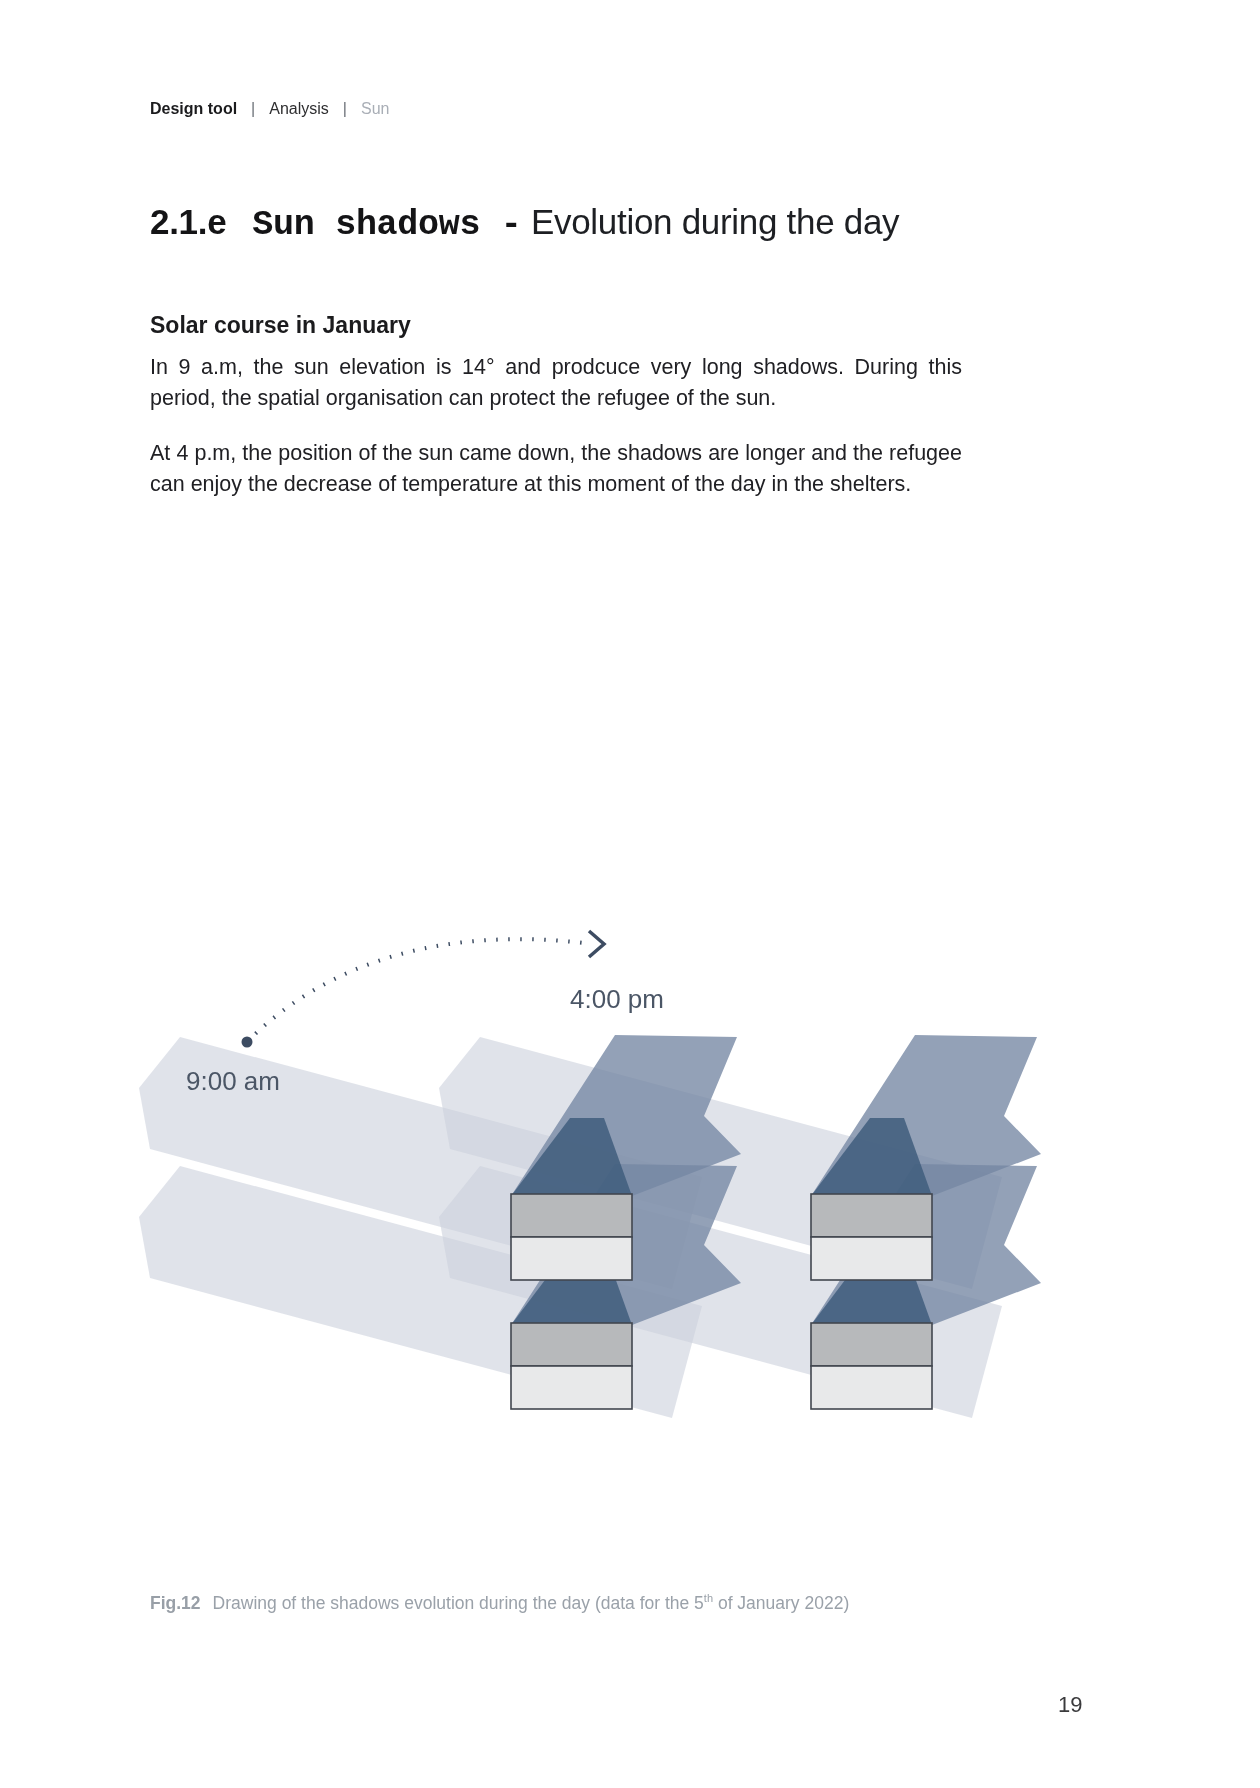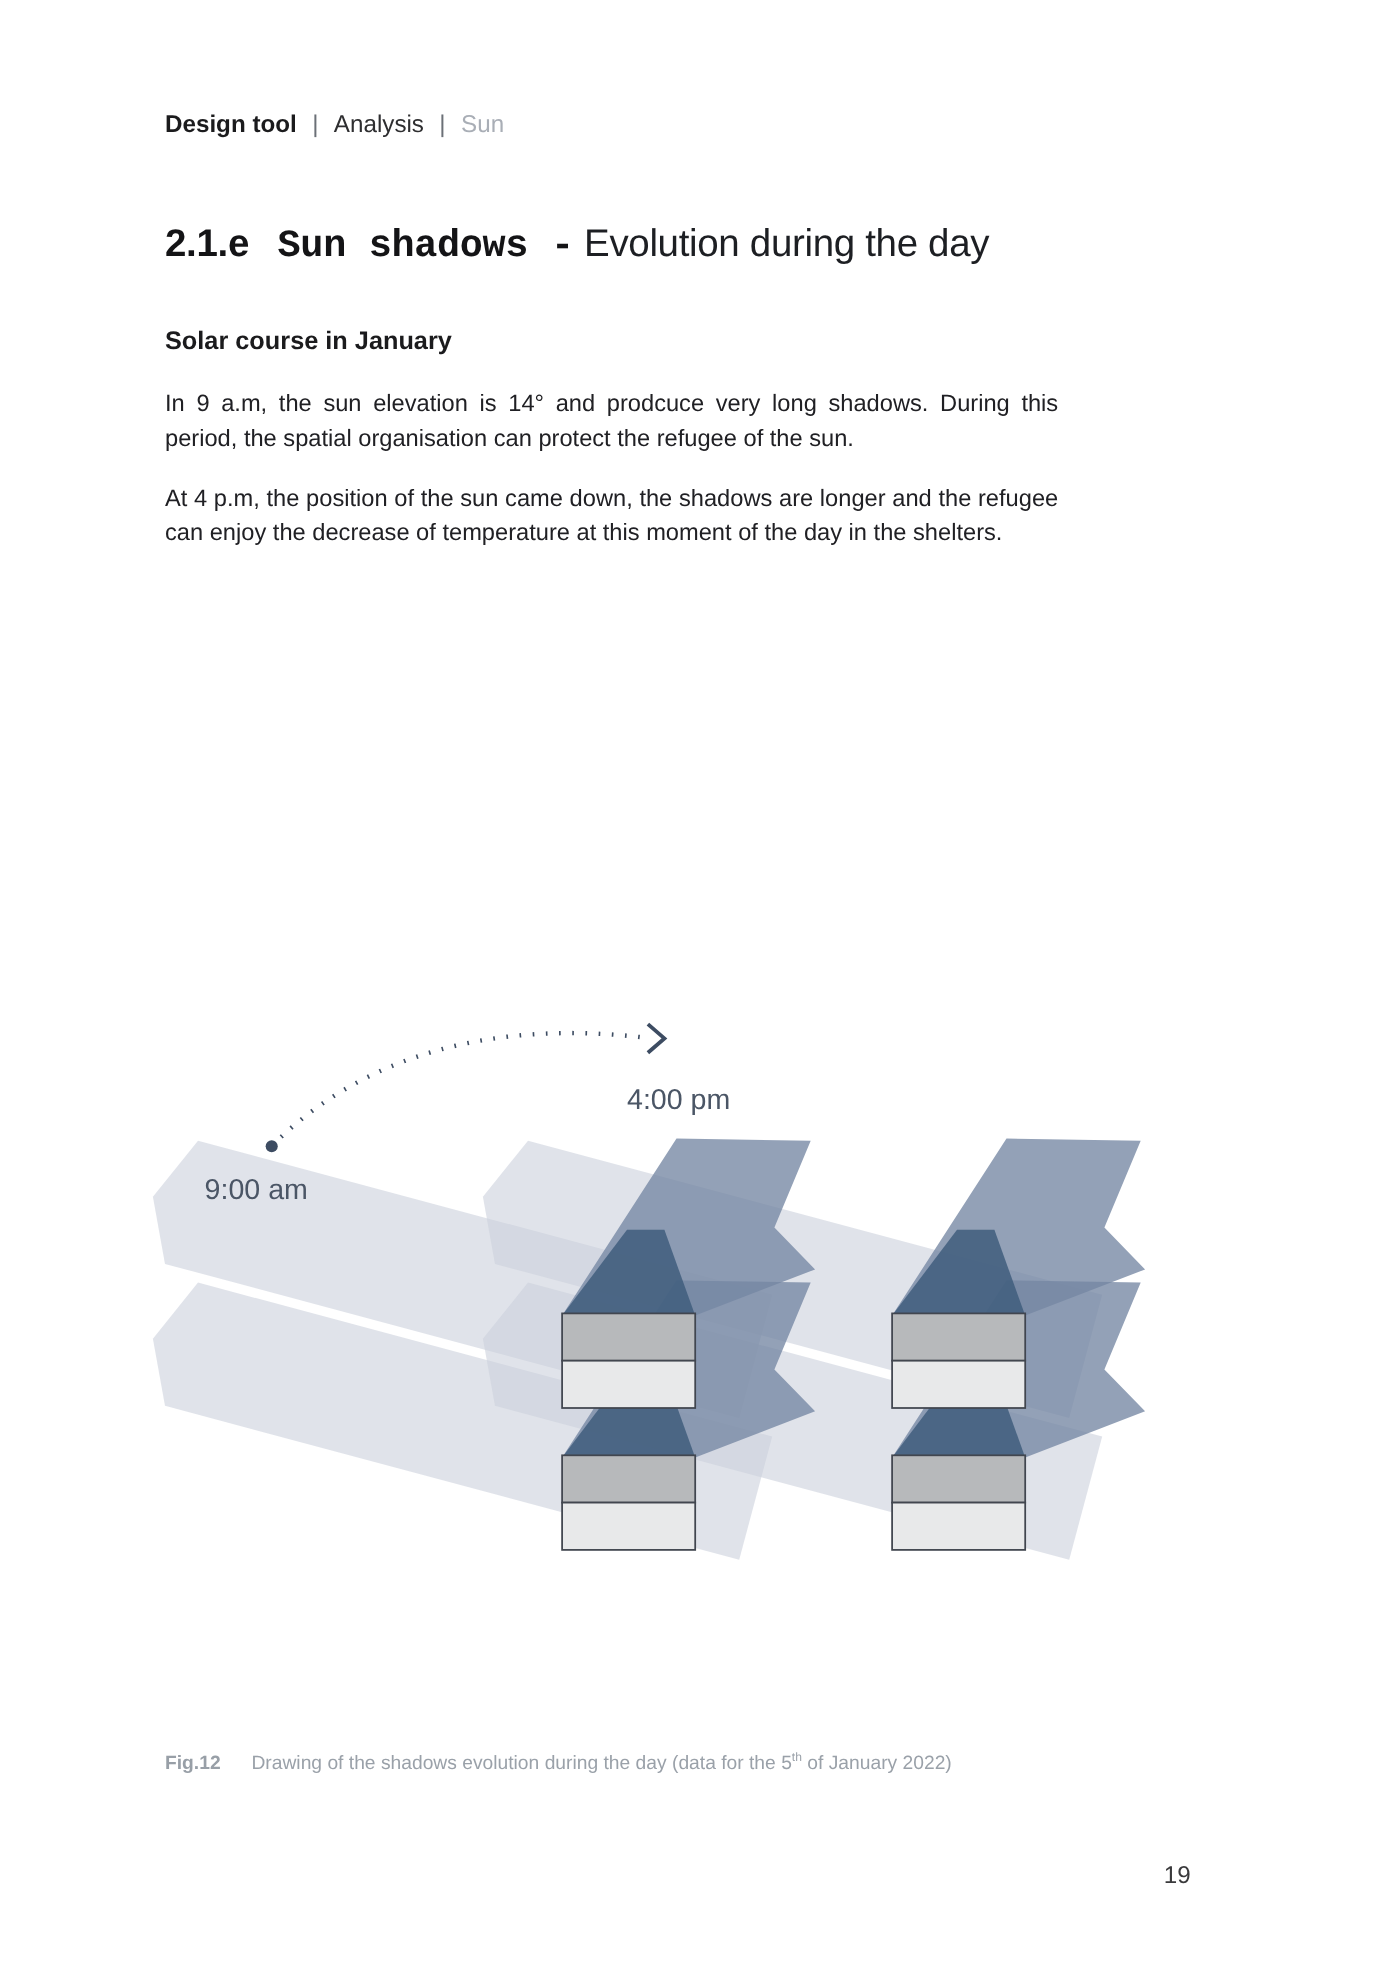--- a/index.html
+++ b/index.html
@@ -3,42 +3,42 @@
 <meta charset="utf-8">
 <style>
   html,body{margin:0;padding:0;}
   body{
     width:1260px;height:1788px;position:relative;background:#ffffff;
     font-family:"Liberation Sans","DejaVu Sans",sans-serif;
     color:#202022;overflow:hidden;
   }
   .abs{position:absolute;}
   
-  .breadcrumb{left:150px;top:100px;font-size:22px;display:flex;align-items:baseline;gap:14px;}
+  .breadcrumb{left:150px;top:100px;font-size:16px;display:flex;align-items:baseline;gap:14px;}
   .crumb-strong{font-weight:700;color:#1b1b1d;}
   .crumb-mid{font-weight:400;color:#2e2e30;}
   .crumb-dim{font-weight:400;color:#a9aeb6;text-align:center;}
   .crumb-sep{color:#6b7077;font-weight:300;}
   
   .title{left:150px;top:200px;font-size:35px;line-height:44px;color:#141416;letter-spacing:-0.3px;white-space:nowrap;}
   .title .num{font-weight:700;margin-right:26px;}
   .title .strong{font-weight:700;font-family:Liberation Mono, monospace;}
   .title .light{font-weight:400;color:#1d1f23;}
   
-  .subheading{left:150px;top:296px;font-size:23px;font-weight:700;color:#1b1b1d;}
+  .subheading{left:150px;top:312px;font-size:23px;font-weight:700;color:#1b1b1d;}
   .bodycopy{left:150px;top:352px;width:812px;}
   .bodycopy p{
     margin:0 0 24px 0;font-size:21.5px;line-height:31px;color:#202024;
     text-align:justify;
   }
   
   #diagram-svg{left:0;top:0;width:1260px;height:1788px;}
   
   .caption{left:150px;top:1592px;font-size:17.5px;color:#9aa1a9;}
-  .caption .figlab{font-weight:600;margin-right:28px;color:#989fa7;}
+  .caption .figlab{font-weight:600;margin-right:12px;color:#989fa7;}
   .caption sup{font-size:11px;}
   
   .pagenum{left:1058px;top:1692px;font-size:22px;color:#3a3a3c;}
 </style>
 </head>
 <body>
 
 <div class="abs breadcrumb">
   <span class="crumb-strong">Design tool</span>
   <span class="crumb-sep">|</span>

